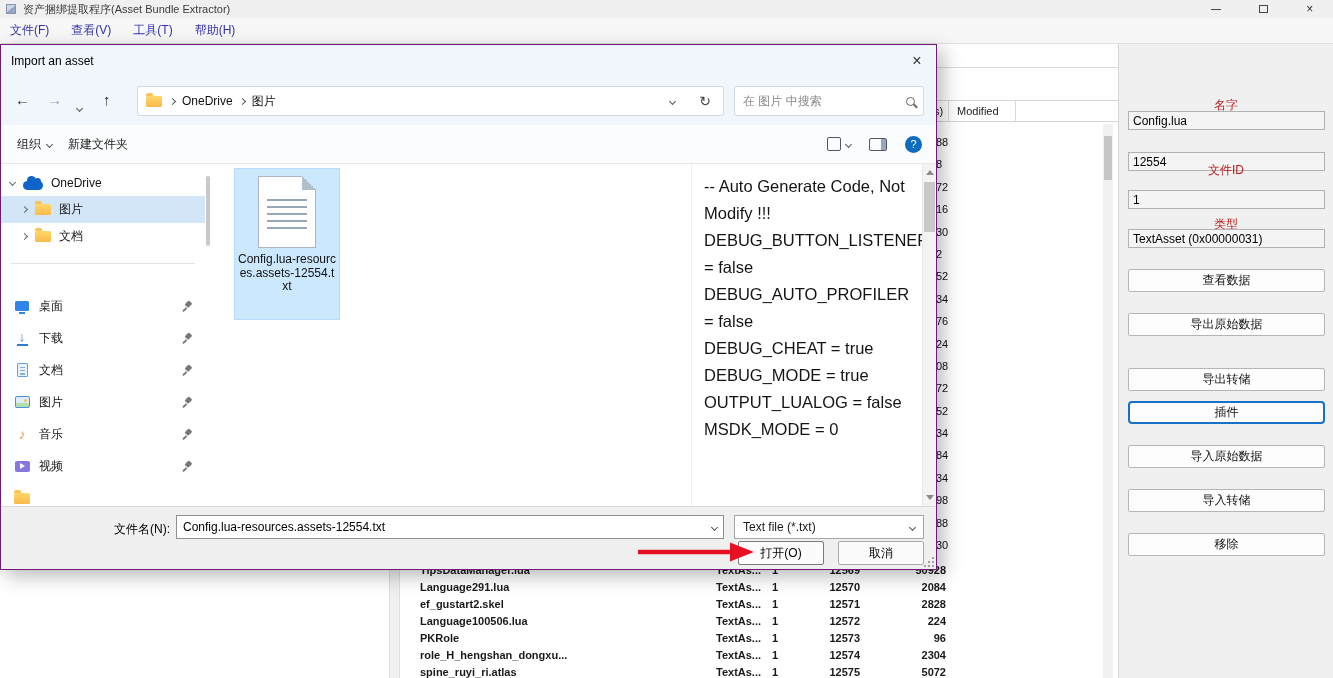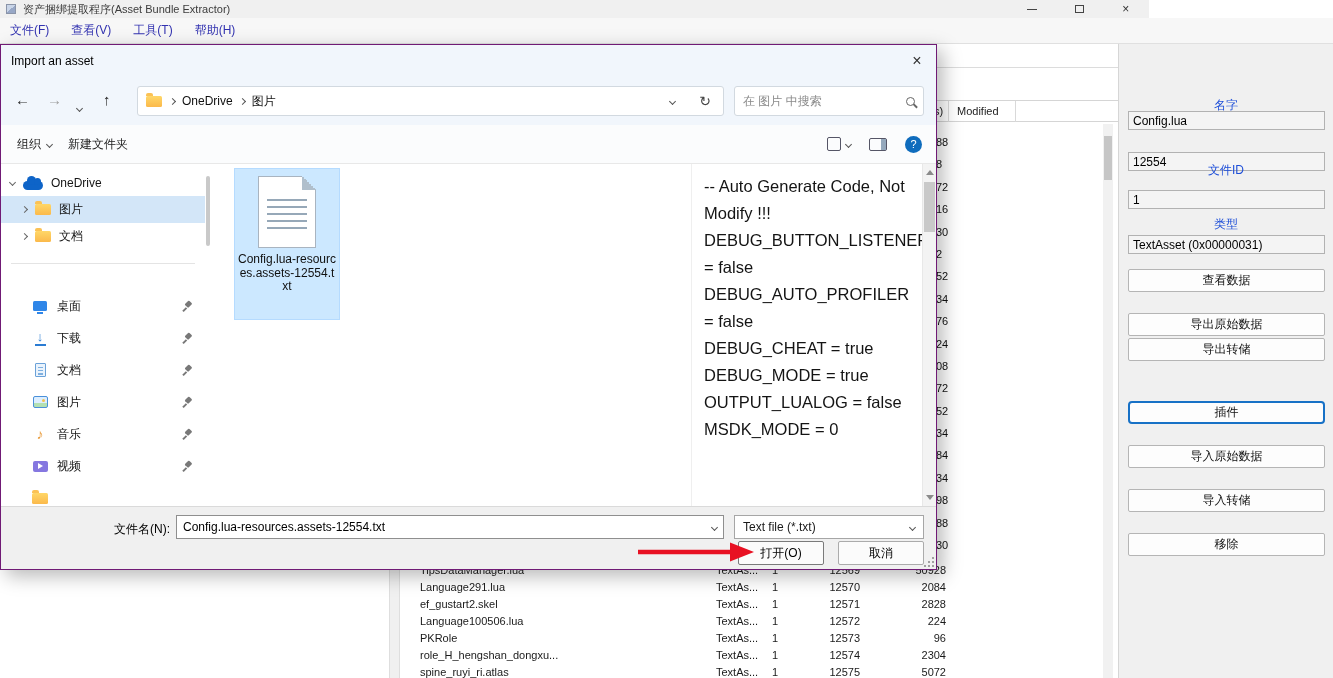--- a/index.html
+++ b/index.html
@@ -3,21 +3,21 @@
 <meta charset="utf-8">
 <style>
   * { box-sizing: border-box; margin: 0; padding: 0; }
   html,body { width:1333px; height:678px; }
   body {
     position:relative; overflow:hidden; background:#fff;
     font-family:"Liberation Sans","DejaVu Sans",sans-serif; color:#1a1a1a;
   }
 
   
-  .titlebar { position:absolute; left:0; top:0; width:1149px; height:18px; background:#f0f0f0; display:flex; align-items:center; }
+  .titlebar { position:absolute; left:0; top:0; width:1333px; height:18px; background:#f0f0f0; display:flex; align-items:center; }
   .appic { width:10px; height:10px; margin-left:6px; border:1px solid #8a94a8; background:linear-gradient(135deg,#c9d5e8 50%,#97a7c6 50%); }
   .win-title { font-size:11px; color:#3c3c3c; margin-left:7px; }
   .win-controls { position:absolute; right:0; top:0; height:18px; width:140px; display:flex; }
   .wc { flex:1; display:flex; align-items:center; justify-content:center; font-size:12px; color:#333; cursor:default; }
   .minbar { width:10px; height:1px; background:#444; display:inline-block; }
   .maxbox { width:9px; height:8px; border:1px solid #444; display:inline-block; }
 
   .menubar { position:absolute; left:0; top:18px; width:1333px; height:26px; background:#f7f7f7; border-bottom:1px solid #e0e0e0; display:flex; align-items:center; padding-left:2px; }
   .menu-item { font-size:12px; color:#3232b0; padding:4px 8px; margin-right:6px; }
 
@@ -35,33 +35,33 @@
   .hdr-clip { position:absolute; left:4px; color:#222; }
   .hdr-mod { position:absolute; left:18px; width:68px; border-left:1px solid #d9d9d9; border-right:1px solid #d9d9d9; padding-left:8px; color:#222; }
   .clipcol { position:absolute; left:936px; top:131px; width:14px; font-size:11px; color:#111; overflow:hidden; }
   .clipcol div { height:22.4px; line-height:22.4px; }
   .main-vscroll { position:absolute; left:1103px; top:124px; width:10px; height:554px; background:#f1f1f1; }
   .main-vscroll .thumb { position:absolute; left:1px; top:12px; width:8px; height:44px; background:#c6c6c6; }
 
   .left-strip { position:absolute; left:389px; top:570px; width:11px; height:108px; background:#f0f0f0; border-left:1px solid #dedede; border-right:1px solid #dedede; }
 
   .btable { position:absolute; left:400px; top:562px; width:718px; height:120px; font-size:11px; background:#fff; }
-  .trow { display:grid; grid-template-columns:316px 56px 24px 64px 86px; height:17px; line-height:17px; }
+  .trow { display:grid; grid-template-columns:316px 56px 24px 64px 86px; height:17px; line-height:17px;font-weight:bold; }
   .tc { white-space:nowrap; overflow:hidden; }
   .tname { padding-left:20px; }
   .tpid,.tsize { text-align:right; }
 
   
   .inspector { position:absolute; left:1118px; top:44px; width:215px; height:634px; background:#f0f0f0; border-left:1px solid #d6d6d6; }
-  .ilabel { position:absolute; left:0; width:100%; text-align:center; font-size:12px; color:#1d4ed8; }
+  .ilabel { position:absolute; left:0; width:100%; text-align:center; font-size:12px; color:#b91c1c; }
   .l1{top:53px} .l2{top:95px} .l3{top:118px} .l4{top:172px}
   .ifield { position:absolute; left:9px; width:197px; height:19px; background:#f4f4f4; border:1px solid #b2b2b2; font-size:12px; padding:0 4px; color:#000; font-family:inherit; }
-  .f1{top:67px} .f2{top:108px} .f3{top:146px} .f4{top:191px}
+  .f1{top:67px} .f2{top:108px} .f3{top:146px} .f4{top:185px}
   .ibtn { position:absolute; left:9px; width:197px; height:23px; background:#fdfdfd; border:1px solid #b5b5b5; border-radius:2px; font-size:12px; font-family:inherit; color:#111; }
-  .bb1{top:225px}.bb2{top:269px}.bb3{top:294px}.bb4{top:357px}.bb5{top:401px}.bb6{top:445px}.bb7{top:489px}
+  .bb1{top:225px}.bb2{top:269px}.bb3{top:324px}.bb4{top:357px}.bb5{top:401px}.bb6{top:445px}.bb7{top:489px}
   .ibtn.focused { border:2px solid #1771c6; border-radius:4px; }
 
   
   .dialog { position:absolute; left:0; top:44px; width:937px; height:526px; background:#fff; border:1px solid #701a75; box-shadow:6px 6px 18px rgba(0,0,0,.28); z-index:10; }
   .dlg-titlebar { position:absolute; left:0; top:0; width:935px; height:32px; background:#f1f6fc; display:flex; align-items:center; padding-left:10px; }
   .dlg-title { font-size:12px; color:#000; }
   .dlg-close { position:absolute; right:4px; top:4px; width:30px; height:24px; background:transparent; border:none; font-size:16px; color:#333; font-family:inherit; }
 
   .dlg-nav { position:absolute; left:0; top:32px; width:935px; height:48px; background:#f1f6fc; }
   .nav-glyph { position:absolute; top:14px; font-size:15px; color:#2a2a2a; }
@@ -91,21 +91,21 @@
   .dlg-body { position:absolute; left:0; top:119px; width:935px; height:342px; background:#fff; overflow:hidden; }
   .sidebar { position:absolute; left:0; top:0; width:210px; height:342px; }
   .srow { position:absolute; left:0; width:204px; display:flex; align-items:center; font-size:12px; color:#151515; }
   .srow .slabel { margin-left:8px; white-space:nowrap; }
   .tree { height:27px; }
   .tree .chev { margin-right:8px; }
   .t1 { top:5px;  padding-left:9px; }
   .t2 { top:32px; padding-left:21px; background:#d3e6f8; }
   .t3 { top:59px; padding-left:21px; }
   .ssep { position:absolute; left:10px; top:99px; width:184px; height:1px; background:#e4e4e4; }
-  .pinrow { height:32px; padding-left:30px; }
+  .pinrow { height:32px; padding-left:12px; }
   .p1{top:126px}.p2{top:158px}.p3{top:190px}.p4{top:222px}.p5{top:254px}.p6{top:286px}.p7{top:318px}
   .ic { width:18px; height:16px; display:flex; align-items:center; justify-content:center; flex:none; }
   .pin-ic { position:absolute; right:12px; width:10px; height:11px; }
   .pin-ic::before { content:""; position:absolute; left:3px; top:0; width:4.5px; height:6px; background:#787878; border-radius:1px; transform:rotate(45deg); }
   .pin-ic::after { content:""; position:absolute; left:1px; top:6.5px; width:1.5px; height:4.5px; background:#787878; transform:rotate(45deg); }
   .cloudic { position:relative; width:20px; height:9px; background:#0e64c8; border-radius:5px; margin-top:5px; flex:none; }
   .cloudic::before { content:""; position:absolute; left:4px; top:-5px; width:9px; height:9px; border-radius:50%; background:#0e64c8; }
   .cloudic::after { content:""; position:absolute; left:11px; top:-3px; width:7px; height:7px; border-radius:50%; background:#0e64c8; }
   .mon { width:14px; height:10px; background:#2f86e8; border-radius:1.5px; position:relative; }
   .mon::after { content:""; position:absolute; left:4px; bottom:-3px; width:6px; height:2px; background:#2f86e8; }

